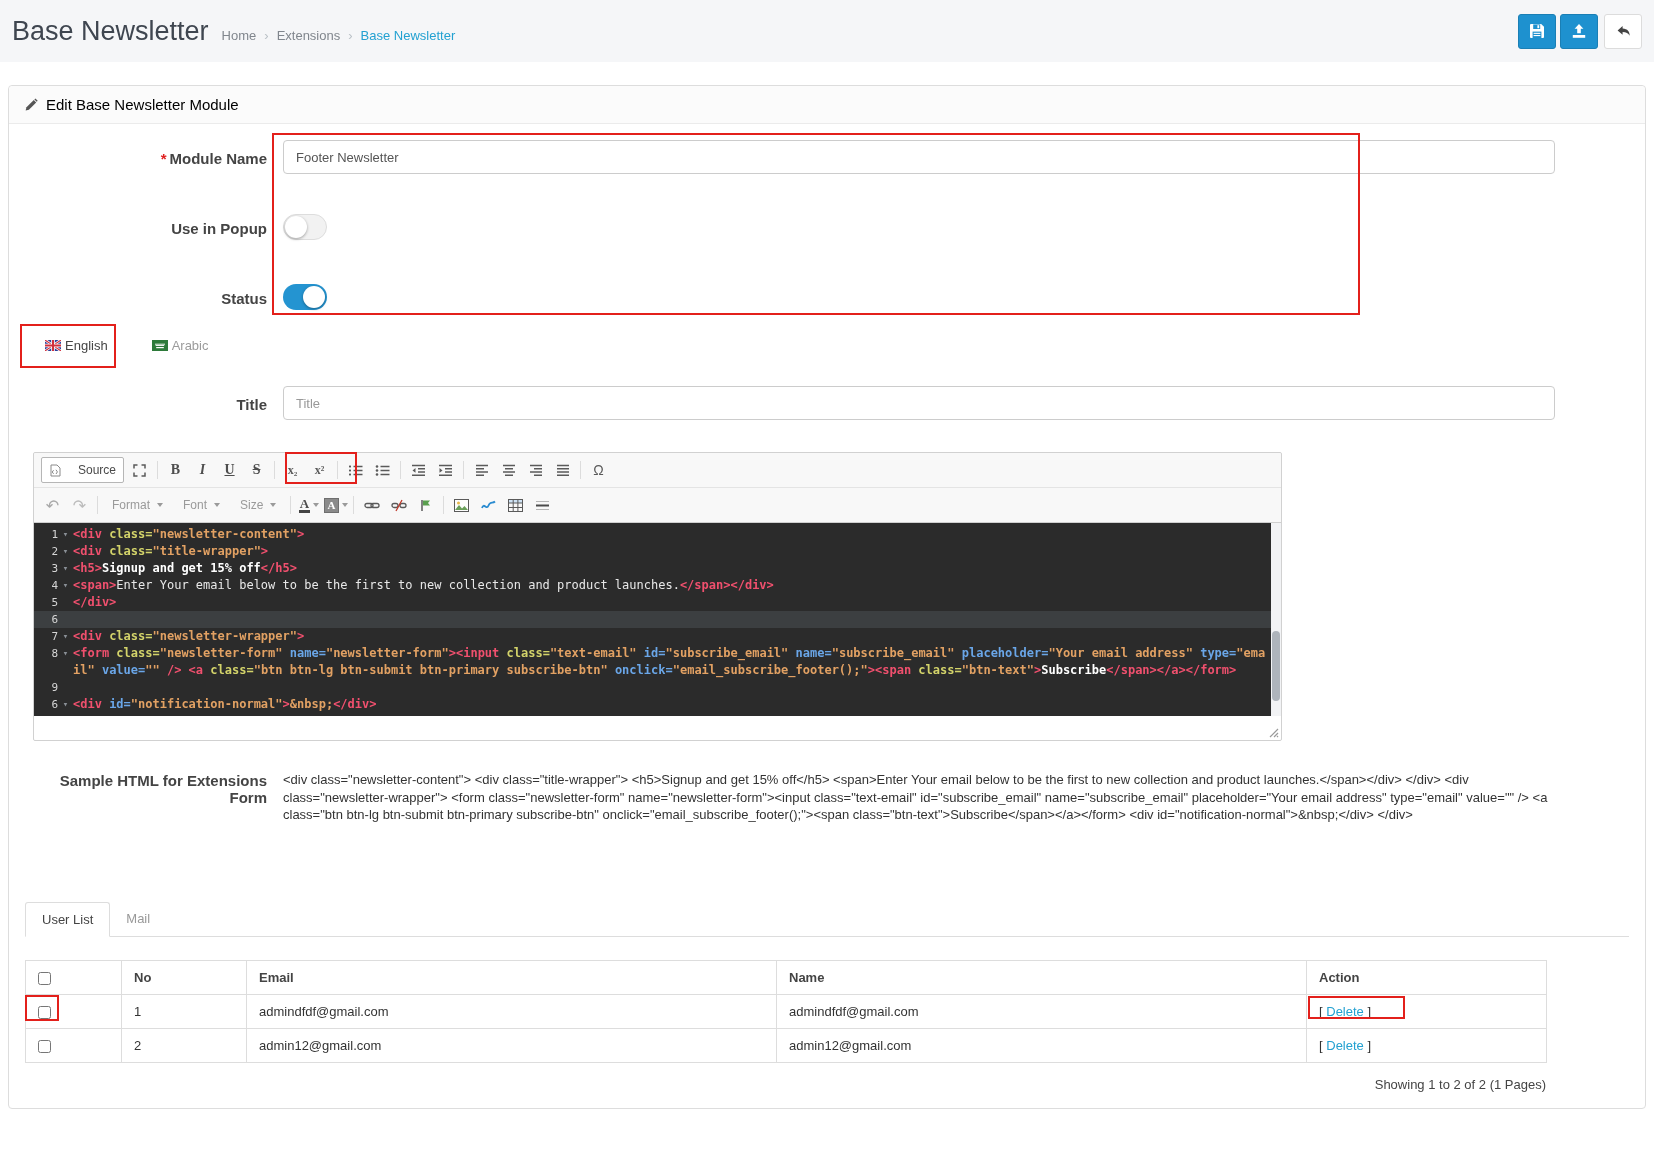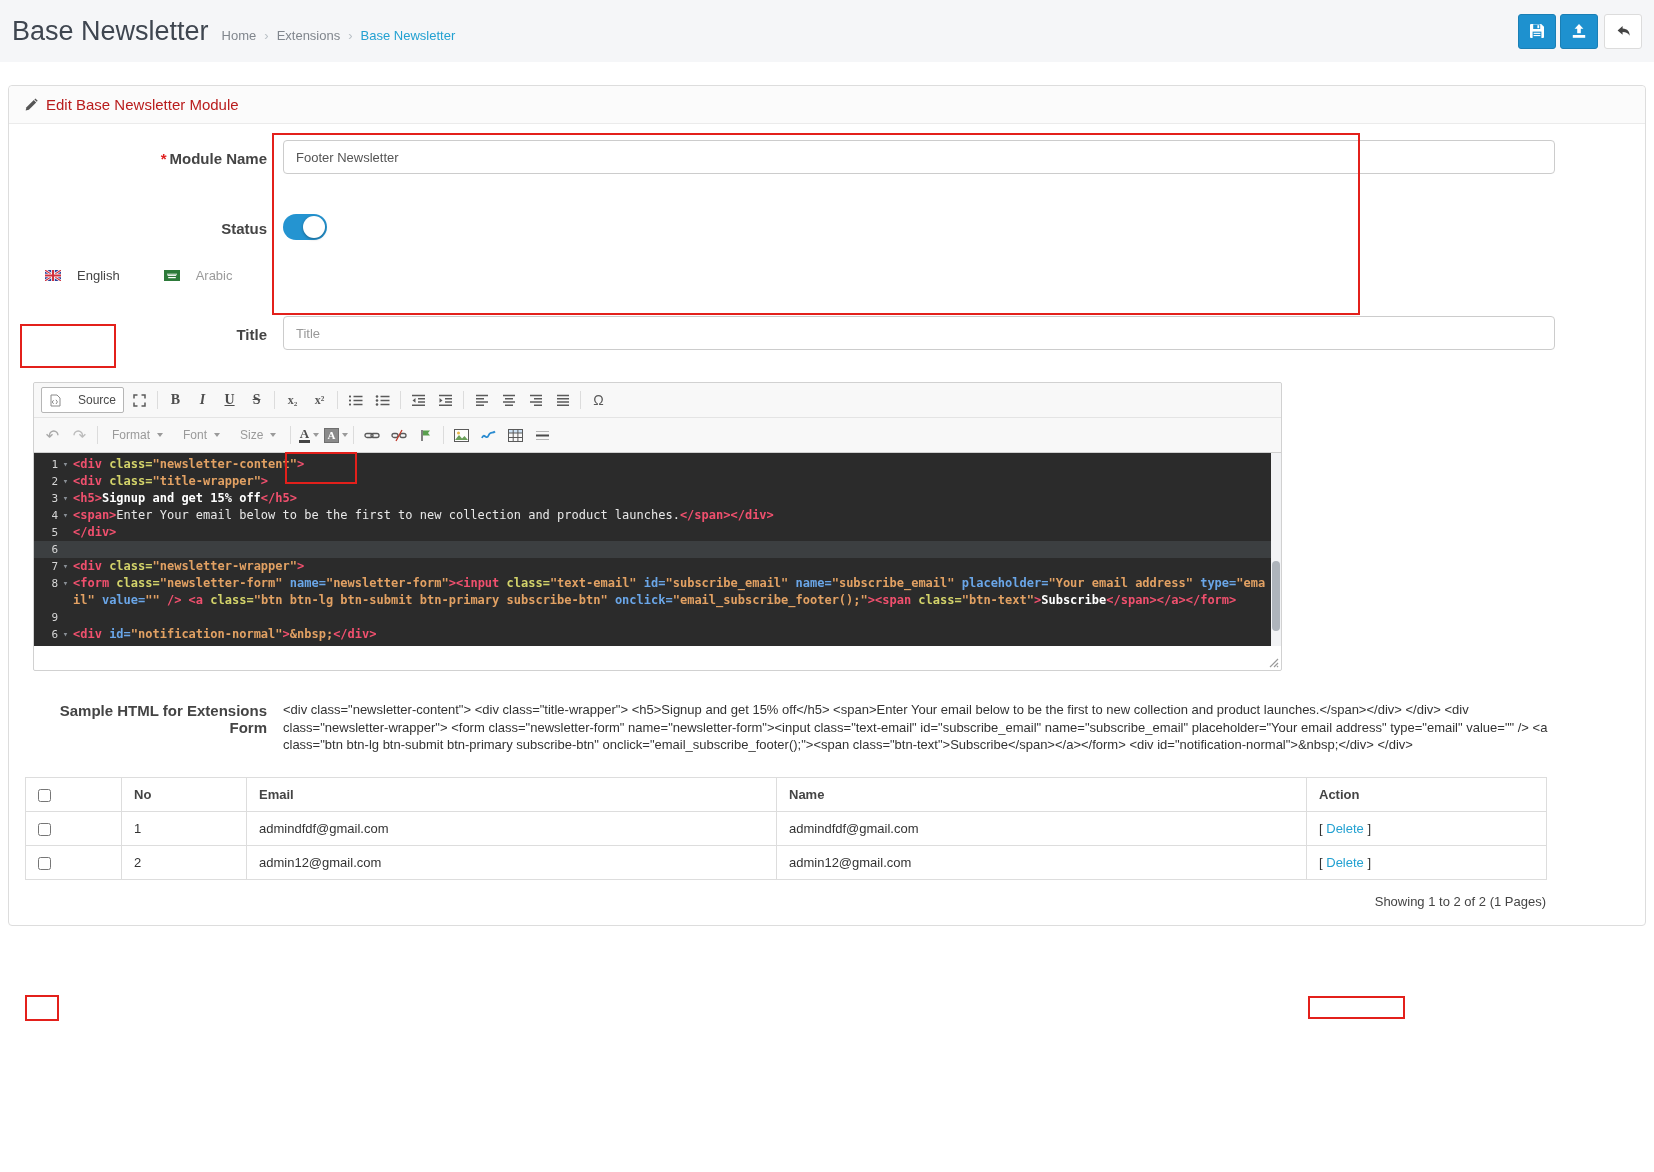--- a/index.html
+++ b/index.html
@@ -21,42 +21,42 @@
   .breadcrumb .crumb.link{color:var(--link);}
   .breadcrumb .sep{color:#b9c0c6;font-size:13px;}
   .header-actions{margin-left:auto;display:flex;gap:4px;align-items:center;}
   .hbtn{width:38px;height:35px;border-radius:3px;display:flex;align-items:center;justify-content:center;cursor:pointer;border:1px solid transparent;background:none;}
   .hbtn.blue{background:var(--accent);border-color:#1a7fb5;}
   .hbtn.white{background:#fff;border-color:#dcdcdc;margin-left:2px;}
 
   
   .content{padding:23px 8px 40px;}
   .panel{border:1px solid #ddd;border-radius:4px;background:#fff;}
-  .panel-heading{display:flex;align-items:center;gap:8px;padding:10px 15px;background:#fbfbfb;border-bottom:1px solid #ebebeb;border-radius:4px 4px 0 0;font-size:15px;color:#b91c1c;}
+  .panel-heading{display:flex;align-items:center;gap:8px;padding:10px 15px;background:#fbfbfb;border-bottom:1px solid #ebebeb;border-radius:4px 4px 0 0;font-size:15px;color:#000000;}
   .panel-body{padding:16px;}
 
   
   .form-row{display:flex;margin-bottom:36px;}
   .form-label{width:258px;padding-right:16px;text-align:right;font-size:15px;font-weight:bold;color:#444;flex:0 0 auto;padding-top:10px;}
   .form-label .req{color:#e02121;margin-right:3px;font-weight:bold;}
   .form-field{width:1272px;flex:0 0 auto;}
   .tinput{width:1272px;height:34px;border:1px solid #ccc;border-radius:4px;padding:0 12px;font-size:13px;color:#555;font-family:"Liberation Sans",sans-serif;background:#fff;outline:none;}
   .tinput::placeholder{color:#999;}
 
   
   .toggle{display:inline-block;width:44px;height:26px;border-radius:13px;position:relative;margin-top:4px;cursor:pointer;}
   .toggle .knob{position:absolute;top:2px;width:22px;height:22px;border-radius:50%;background:#fff;box-shadow:0 1px 3px rgba(0,0,0,.35);}
   .toggle.off{background:#f2f2f2;border:1px solid #ddd;}
   .toggle.off .knob{left:1px;top:1px;}
   .toggle.on{background:var(--toggle_on);}
   .toggle.on .knob{right:2px;}
 
   
   .lang-tabs{display:flex;gap:44px;margin:20px 0 30px 20px;}
-  .lang-tab{display:flex;align-items:center;gap:16px;font-size:13px;color:#444;cursor:pointer;height:22px;}
+  .lang-tab{display:flex;align-items:center;gap:4px;font-size:13px;color:#444;cursor:pointer;height:22px;}
   .lang-tab.muted{color:#9b9b9b;}
   .lang-tab svg{flex:0 0 auto;}
 
   
   .editor{width:1249px;margin-left:8px;border:1px solid #d1d1d1;border-radius:2px;background:#f8f8f8;}
   .tb{display:flex;align-items:center;padding:4px 5px;background:#f8f8f8;flex-wrap:nowrap;}
   .tb1{border-bottom:1px solid #e4e4e4;border-radius:2px 2px 0 0;}
   .tb2{border-bottom:1px solid #cfcfcf;}
   .tbtn{display:flex;align-items:center;justify-content:center;min-width:25px;height:26px;border:0;background:transparent;border-radius:2px;margin:0 1px;color:#5a5a5a;cursor:pointer;font-family:"Liberation Sans",sans-serif;}
   .tbtn.g{font-family:"Liberation Serif",serif;font-size:14px;font-weight:bold;color:#4e4e4e;}
@@ -160,20 +160,26 @@
       </div>
       <div class="panel-body">
 
         <div class="form-row">
           <label class="form-label"><span class="req">*</span><span>Module Name</span></label>
           <div class="form-field">
             <input class="tinput" type="text" value="Footer Newsletter" style="">
           </div>
         </div>
 
+        <div class="form-row">
+          <label class="form-label"><span>Use in Popup</span></label>
+          <div class="form-field">
+            <span class="toggle off"><span class="knob"></span></span>
+          </div>
+        </div>
 
         <div class="form-row" style="margin-bottom:20px;">
           <label class="form-label"><span>Status</span></label>
           <div class="form-field">
             <span class="toggle on"><span class="knob"></span></span>
           </div>
         </div>
 
         <div class="lang-tabs">
           <div class="lang-tab">
@@ -428,20 +434,24 @@
           </div>
         </div>
 
         <div class="form-row sample-row">
           <label class="form-label"><span>Sample HTML for Extensions Form</span></label>
           <div class="form-field">
             <div class="sample-text">&lt;div class="newsletter-content"&gt; &lt;div class="title-wrapper"&gt; &lt;h5&gt;Signup and get 15% off&lt;/h5&gt; &lt;span&gt;Enter Your email below to be the first to new collection and product launches.&lt;/span&gt;&lt;/div&gt; &lt;/div&gt; &lt;div class="newsletter-wrapper"&gt; &lt;form class="newsletter-form" name="newsletter-form"&gt;&lt;input class="text-email" id="subscribe_email" name="subscribe_email" placeholder="Your email address" type="email" value="" /&gt; &lt;a class="btn btn-lg btn-submit btn-primary subscribe-btn" onclick="email_subscribe_footer();"&gt;&lt;span class="btn-text"&gt;Subscribe&lt;/span&gt;&lt;/a&gt;&lt;/form&gt; &lt;div id="notification-normal"&gt;&amp;nbsp;&lt;/div&gt; &lt;/div&gt;</div>
           </div>
         </div>
 
+        <div class="utabs">
+          <div class="utab active">User List</div>
+          <div class="utab">Mail</div>
+        </div>
 
         <table class="data-table">
           <colgroup>
               <col style="width:96px">
               <col style="width:125px">
               <col style="width:530px">
               <col style="width:530px">
               <col style="width:240px">
             </colgroup>
           <thead>

